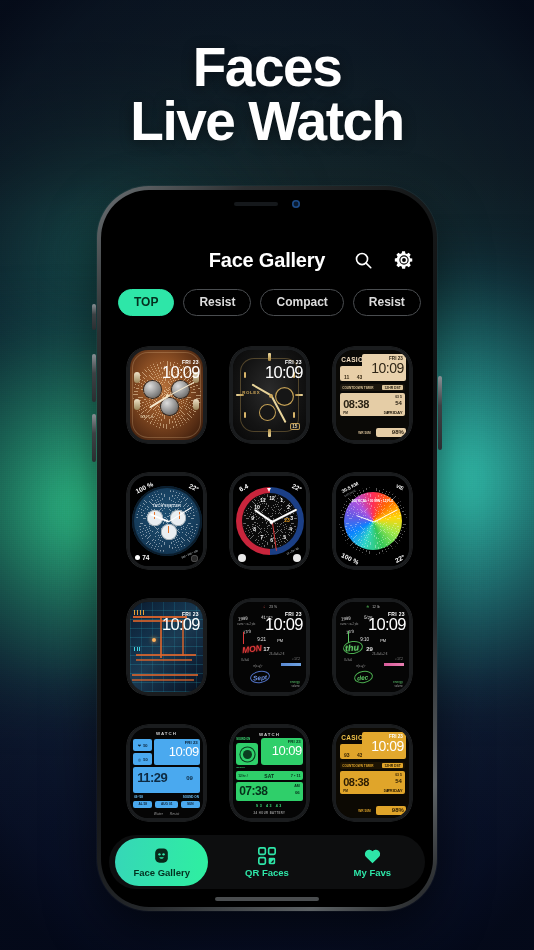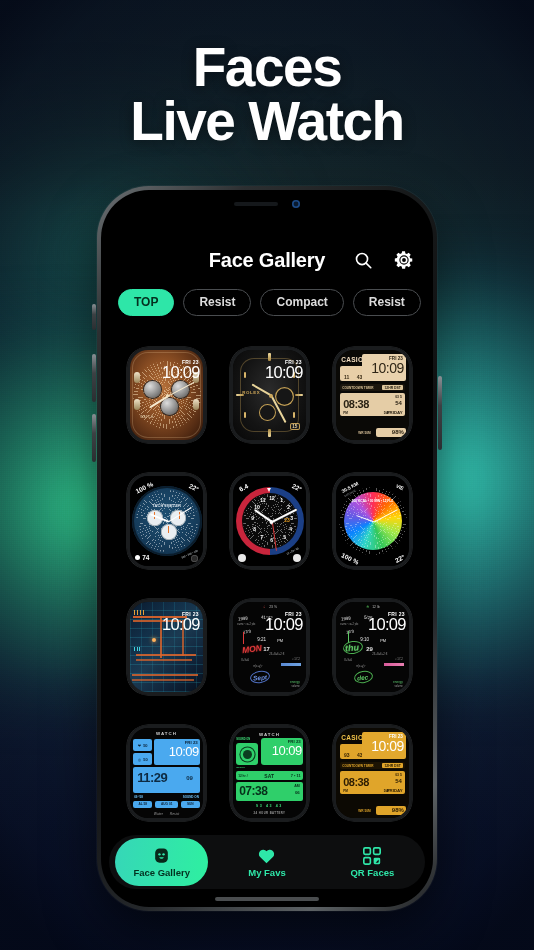--- a/index.html
+++ b/index.html
@@ -602,35 +602,35 @@
             <rect x="4" y="3" width="16" height="18" rx="5.5" fill="#07281a"></rect>
             <circle cx="9.4" cy="10.5" r="1.5" fill="#2ee6a8"></circle>
             <circle cx="14.6" cy="10.5" r="1.5" fill="#2ee6a8"></circle>
             <path d="M9 14.2 a3.3 3.3 0 0 0 6 0z" fill="#2ee6a8"></path>
           </svg>
         </div>
         <div class="lbl">Face Gallery</div>
       </div>
       <div class="tab">
         <div class="ic">
-          <svg width="19" height="18" viewBox="0 0 24 22">
-            <path fill="#2ee6a8" d="M12 20.3 3.6 12A5.4 5.4 0 0 1 12 5.1 5.4 5.4 0 0 1 20.4 12z"></path>
-          </svg>
-        </div>
-        <div class="lbl">My Favs</div>
-      </div>
-      <div class="tab">
-        <div class="ic">
           <svg width="18" height="18" viewBox="0 0 22 22">
             <rect x="1" y="1" width="8" height="8" rx="1.6" fill="none" stroke="#2ee6a8" stroke-width="2"></rect>
             <rect x="13" y="1" width="8" height="8" rx="1.6" fill="none" stroke="#2ee6a8" stroke-width="2"></rect>
             <rect x="1" y="13" width="8" height="8" rx="1.6" fill="none" stroke="#2ee6a8" stroke-width="2"></rect>
             <rect x="13" y="13" width="8" height="8" rx="1.6" fill="#2ee6a8"></rect>
             <path d="M15.4 19.2 19.2 15.4 19.2 18.4 18.4 19.2 Z" fill="#0d0e0f"></path>
           </svg>
         </div>
         <div class="lbl">QR Faces</div>
       </div>
+      <div class="tab">
+        <div class="ic">
+          <svg width="19" height="18" viewBox="0 0 24 22">
+            <path fill="#2ee6a8" d="M12 20.3 3.6 12A5.4 5.4 0 0 1 12 5.1 5.4 5.4 0 0 1 20.4 12z"></path>
+          </svg>
+        </div>
+        <div class="lbl">My Favs</div>
+      </div>
     </div>
 
     <div id="homebar"></div>
   </div>
 </div>
 
 </body></html>

